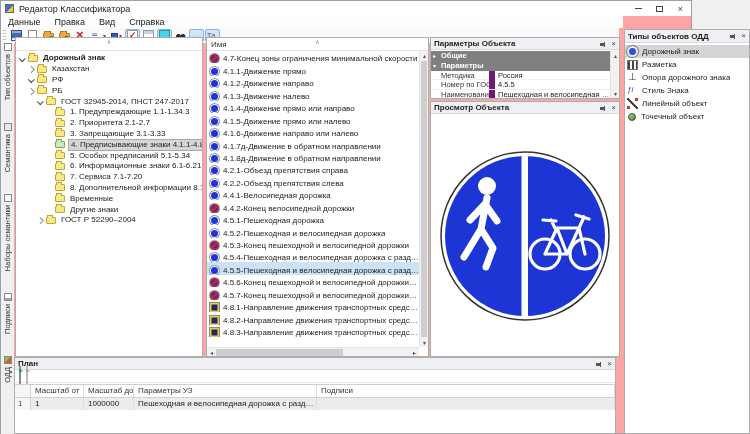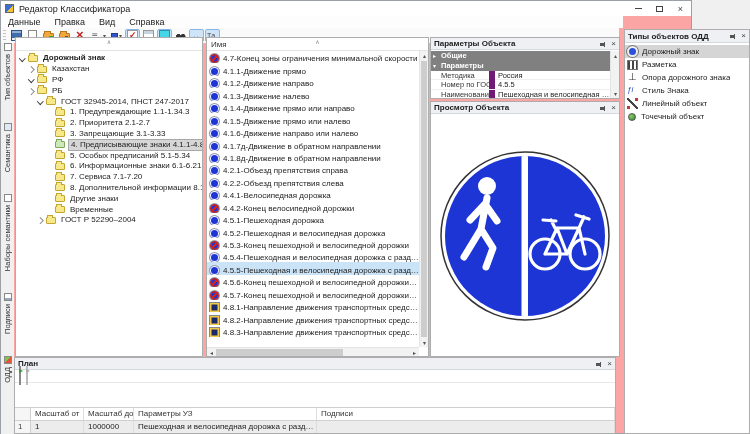--- a/index.html
+++ b/index.html
@@ -132,21 +132,21 @@
   .yic.line-object-icon::after { content:""; position:absolute; right:0; top:0; width:3px; height:3px; background:#c23a2e; }
   .yic.point-object-icon { border-radius:50%; width:8px; height:8px; margin:1px; background:radial-gradient(circle at 35% 35%,#8ed162,#2e7d32); border:1px solid #555; }
 
   
   .plan-panel { left:13px; top:356px; width:602px; height:77px; }
   .plan-tools { height:13px; display:flex; align-items:center; border-bottom:1px solid #e8e8e8; padding-left:4px; gap:5px; }
   .ic-insert-row, .ic-delete-row { width:12px; height:10px; position:relative; border:1px solid #888; background:linear-gradient(180deg,#fff 0 2px,#cfe0ef 2px 4px,#fff 4px 6px,#cfe0ef 6px 8px,#fff 8px 10px); }
   .ic-insert-row::after { content:""; position:absolute; left:-1px; top:2px; border:2.5px solid transparent; border-left:4px solid #2e9e2e; }
   .ic-delete-row { border-color:#bbb; background:linear-gradient(180deg,#fff 0 2px,#e4e4e4 2px 4px,#fff 4px 6px,#e4e4e4 6px 8px,#fff 8px 10px); }
   .ic-delete-row::after { content:""; position:absolute; left:-1px; top:2px; border:2.5px solid transparent; border-left:4px solid #aaa; }
-  .plan-table { position:absolute; left:0; top:26px; right:0; bottom:0; background:#fff; border-top:1px solid #cfcfcf;margin-top:23px; }
+  .plan-table { position:absolute; left:0; top:26px; right:0; bottom:0; background:#fff; border-top:1px solid #cfcfcf; }
   .pt-row { display:grid; grid-template-columns:16px 53px 50px 183px 1fr; }
   .pt-row.hdr { height:13px; border-bottom:1px solid #d0d0d0; }
   .pt-row.hdr .cell { font-size:8px; color:#333; border-right:1px solid #ddd; padding:1px 0 0 4px; white-space:nowrap; overflow:hidden; }
   .pt-row.datarow { height:12px; background:#ececec; }
   .pt-row.datarow .cell { font-size:8px; color:#222; border-right:1px solid #ddd; padding:1px 0 0 4px; white-space:nowrap; overflow:hidden; text-overflow:ellipsis; }
   .pt-row .numcell { background:#f6f6f6; border-right:1px solid #cfcfcf; font-size:8px; color:#444; padding:1px 0 0 3px; }
 </style>
 </head>
 <body>
 
@@ -309,26 +309,26 @@
           <span class="tlabel">7. Сервиса 7.1-7.20</span>
         </div>
         <div class="trow" style="padding-left: 29px;">
           <span class="exp "></span>
           <span class="ic-folder"></span>
           <span class="tlabel">8. Дополнительной информации 8.1.1-8.24</span>
         </div>
         <div class="trow" style="padding-left: 29px;">
           <span class="exp "></span>
           <span class="ic-folder"></span>
+          <span class="tlabel">Временные</span>
+        </div>
+        <div class="trow" style="padding-left: 29px;">
+          <span class="exp "></span>
+          <span class="ic-folder"></span>
           <span class="tlabel">Другие знаки</span>
-        </div>
-        <div class="trow" style="padding-left: 29px;">
-          <span class="exp "></span>
-          <span class="ic-folder"></span>
-          <span class="tlabel">Временные</span>
         </div>
         <div class="trow" style="padding-left: 20px;">
           <span class="exp right"></span>
           <span class="ic-folder"></span>
           <span class="tlabel">ГОСТ Р 52290–2004</span>
         </div>
       </div>
   </div>
 
   <div class="panel list-panel">

